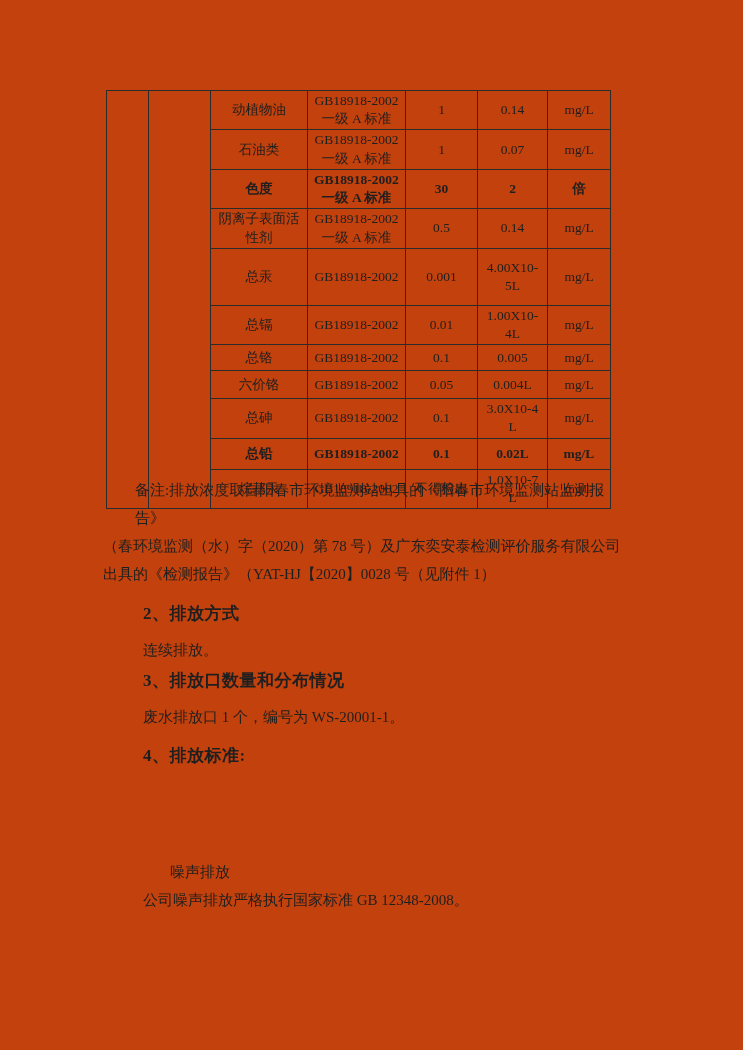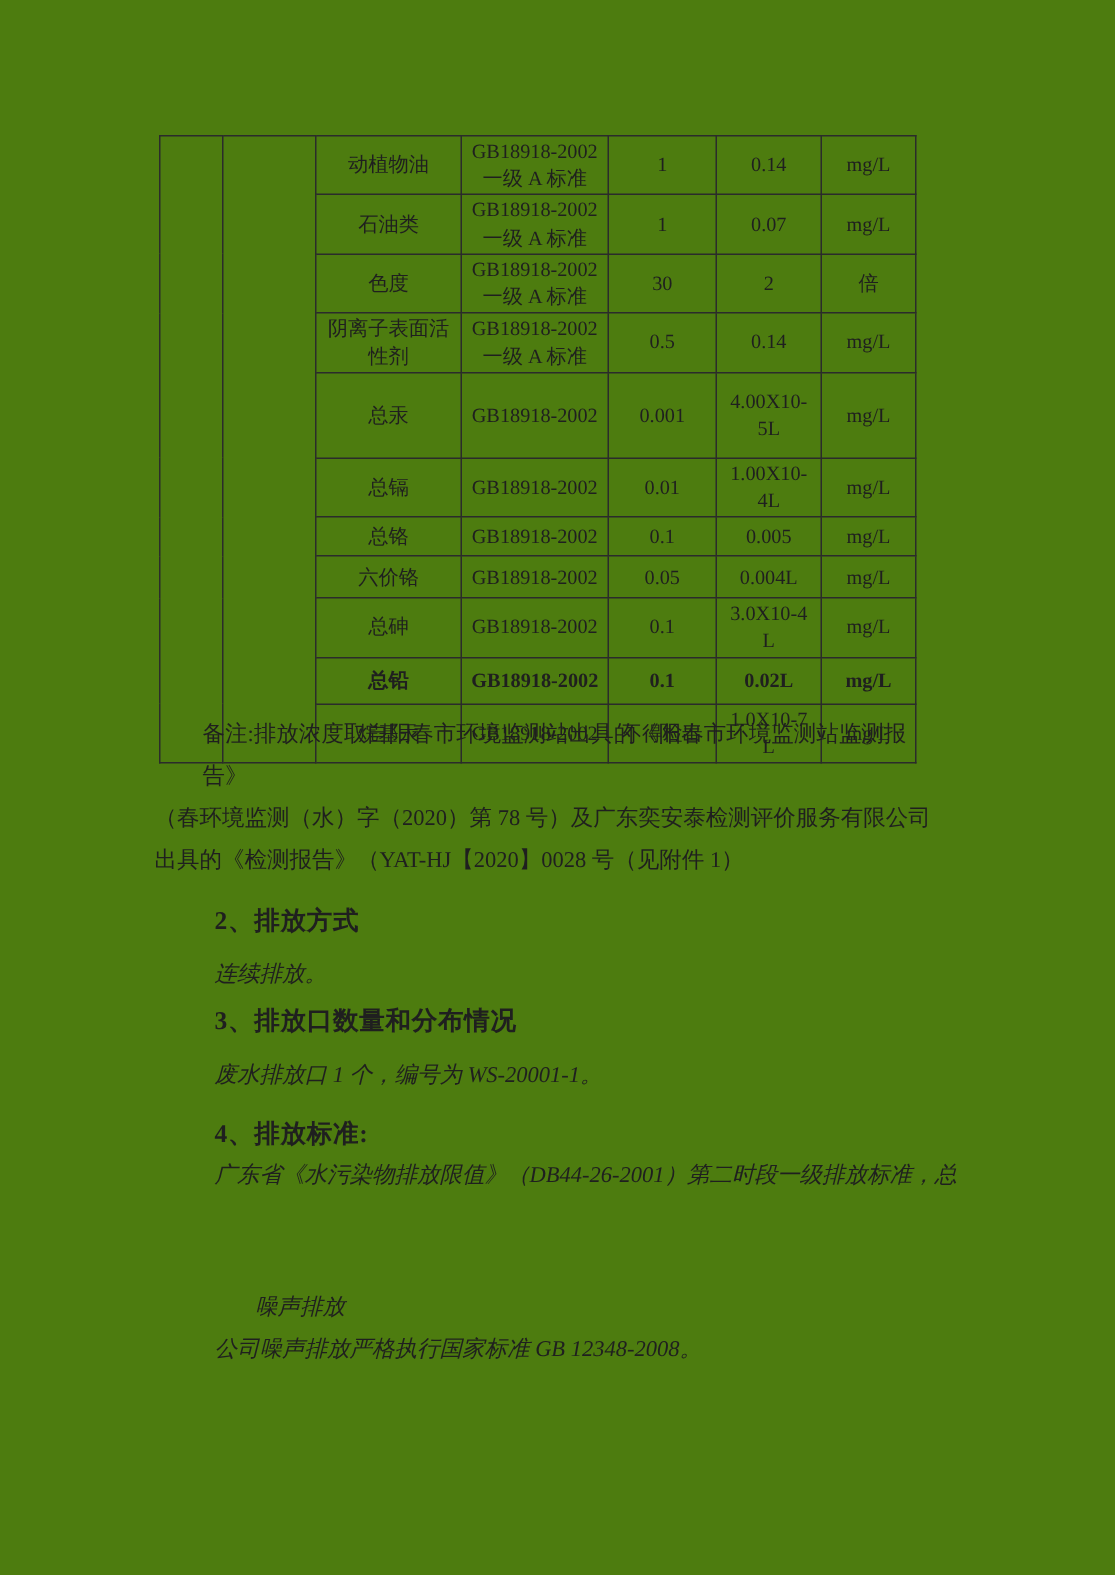--- a/index.html
+++ b/index.html
@@ -4,21 +4,21 @@
 <style>
   html, body {
     margin: 0;
     padding: 0;
     background: #ffffff;
   }
   .page {
     position: relative;
     width: 743px;
     height: 1050px;
-    background: #4d7c0f;
+    background: #c2410c;
     color: #1f1f1f;
     font-family: "Liberation Serif", "DejaVu Serif", serif;
     overflow: hidden;
   }
   
   table.disch {
     position: absolute;
     left: 106px;
     top: 90px;
     width: 504px;
@@ -36,37 +36,36 @@
     color: #1f1f1f;
     overflow: hidden;
   }
   td.cell-left {
     text-align: left;
     padding-left: 6px;
     line-height: 2.0;
   }
   tr.rh-0 { height: 35px; }
   tr.rh-1 { height: 34px; }
-  tr.rh-2 { height: 34px; }
+  tr.rh-2 { height: 34px; font-weight: bold; }
   tr.rh-3 { height: 36px; }
   tr.rh-4 { height: 57px; }
   tr.rh-5 { height: 38px; }
   tr.rh-6 { height: 26px; }
   tr.rh-7 { height: 28px; }
   tr.rh-8 { height: 30px; }
   tr.rh-9 { height: 31px; font-weight: bold; }
   tr.rh-10 { height: 33px; }
   
   .abs { position: absolute; }
   .body-text {
     font-size: 15px;
     line-height: 28px;
     color: #1f1f1f;
     white-space: nowrap;
-    font-style: italic;
   }
   .heading {
     font-size: 17px;
     font-weight: bold;
     letter-spacing: 0.5px;
     white-space: nowrap;
   }
   .note-block {
     left: 103px;
     top: 476px;
@@ -187,18 +186,17 @@
     <div class="note-line">出具的《检测报告》（YAT-HJ【2020】0028 号（见附件 1）</div>
   </div>
 
   <div class="abs heading" style="left:143px; top:602px;">2、排放方式</div>
   <div class="abs body-text" style="left:143px; top:636px;">连续排放。</div>
 
   <div class="abs heading" style="left:143px; top:669px;">3、排放口数量和分布情况</div>
   <div class="abs body-text" style="left:143px; top:703px;">废水排放口 1 个，编号为 WS-20001-1。</div>
 
   <div class="abs heading" style="left:143px; top:744px;">4、排放标准:</div>
-  <div class="abs body-text" style="left:143px; top:770px;">广东省《水污染物排放限值》（DB44-26-2001）第二时段一级排放标准，总</div>
 
   <div class="abs body-text" style="left:137px; top:858px;margin-left:33px;">噪声排放</div>
   <div class="abs body-text" style="left:143px; top:886px;">公司噪声排放严格执行国家标准 GB 12348-2008。</div>
 
 </div>
 
 </body></html>

